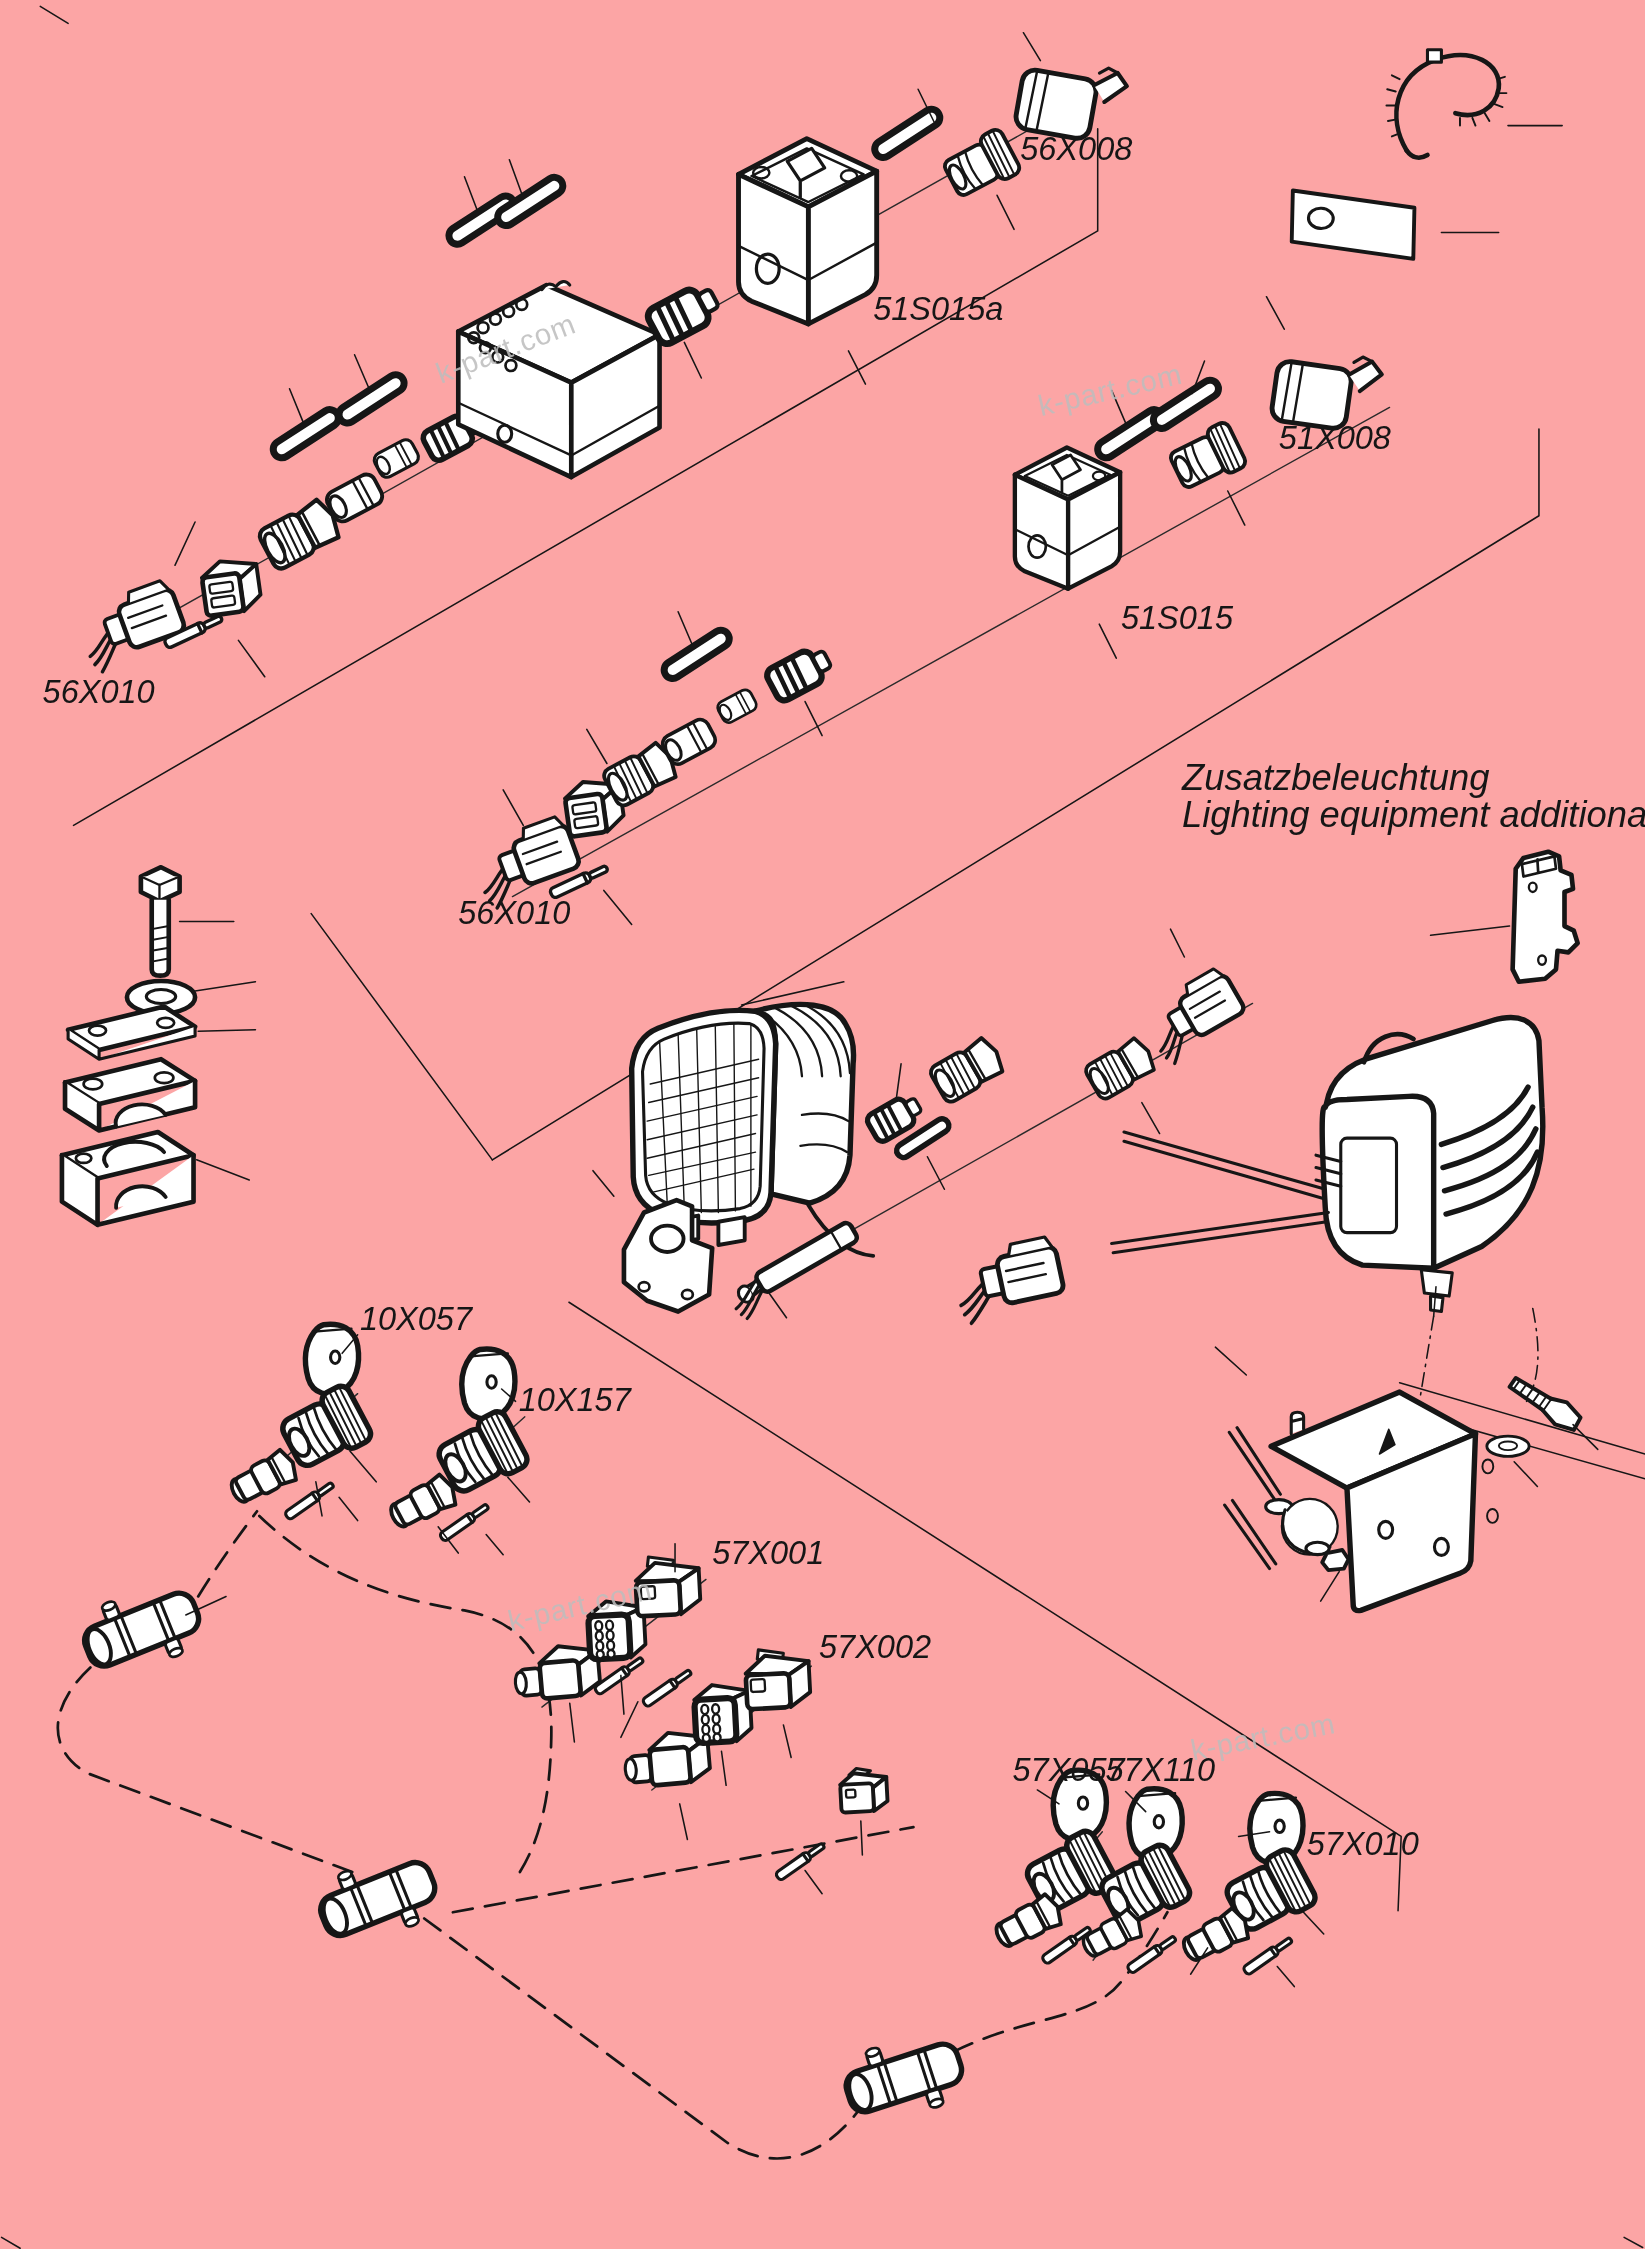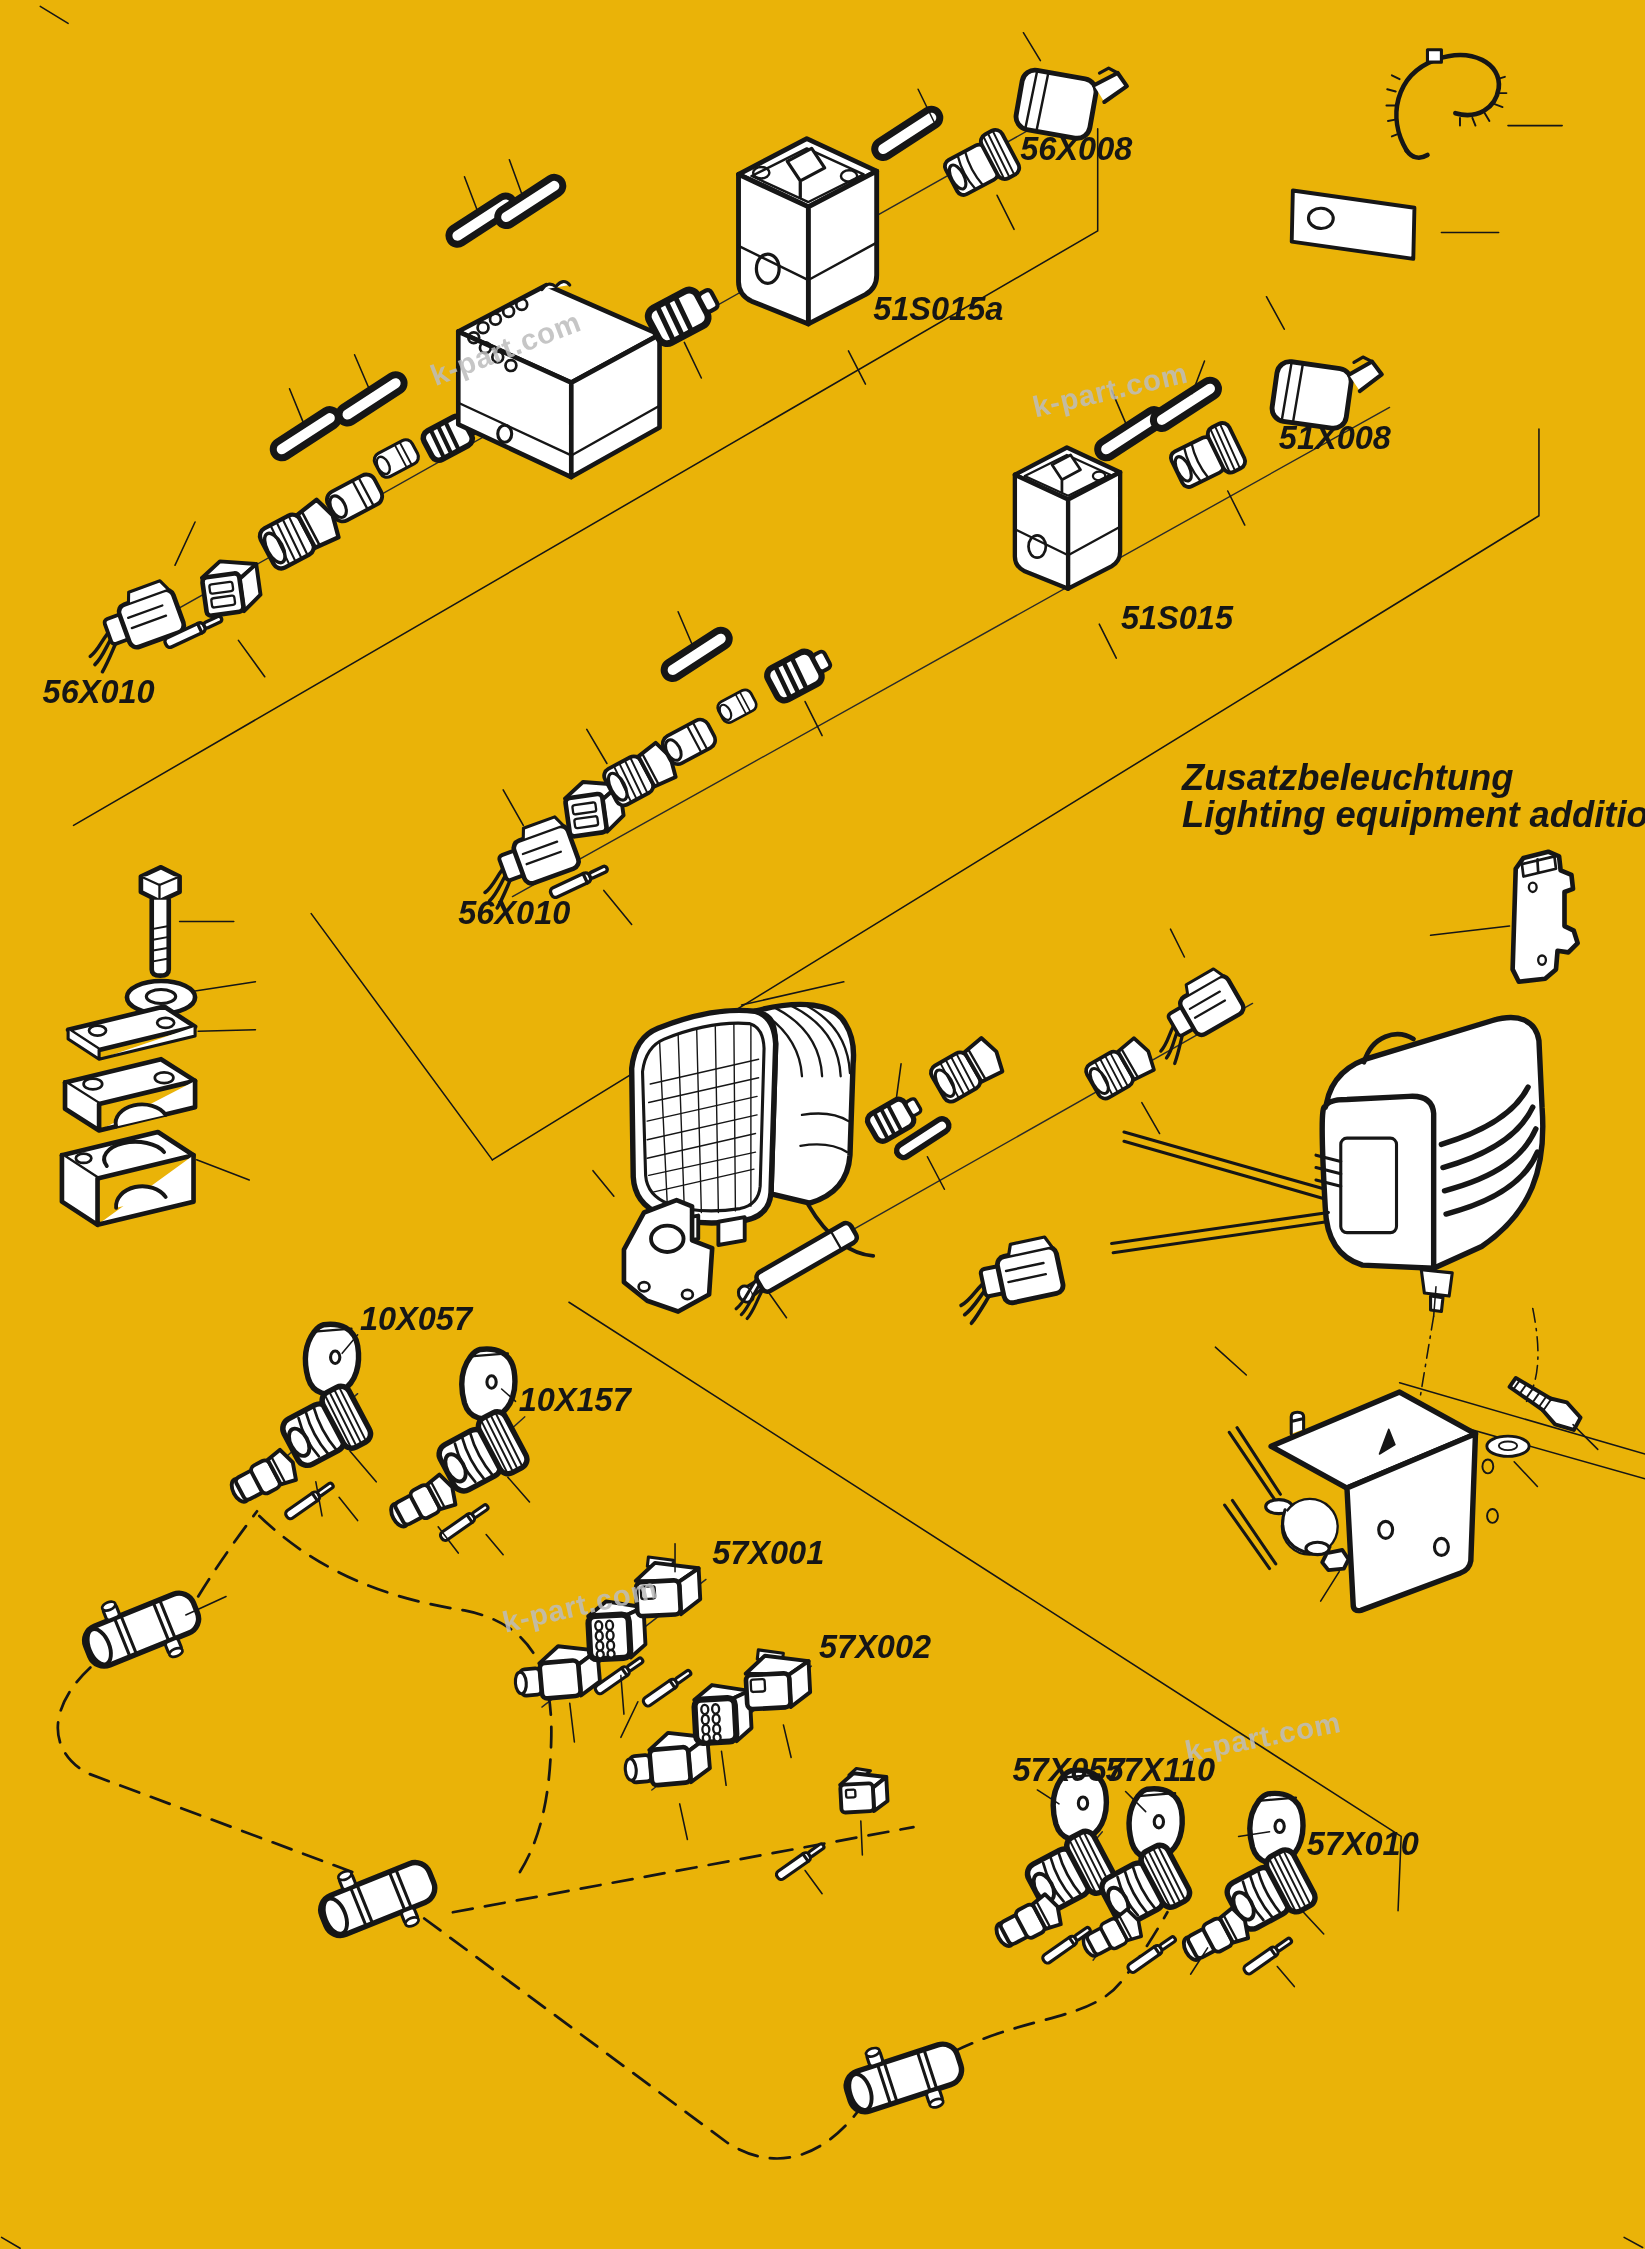--- a/index.html
+++ b/index.html
@@ -1,16 +1,16 @@
 <!DOCTYPE html>
 <html style="font-size:12.4px"><head>
 <meta charset="utf-8">
 <style>
   html,body{margin:0;padding:0;background:#ffffff;}
-  .page{position:relative;width:1645px;height:2250px;background:#eab308;overflow:hidden;font-weight:bold;}
+  .page{position:relative;width:1645px;height:2250px;background:#fca5a5;overflow:hidden;}
   svg{position:absolute;left:0;top:0;}
   text{font-family:"Liberation Sans","DejaVu Sans",sans-serif;}
   .plabel{font-size:42px;font-style:italic;fill:#161616;}
   .hdr{font-size:47px;font-style:italic;fill:#161616;}
   .wm{font-size:38px;fill:#bdbdbd;opacity:.85;letter-spacing:1px;}
 </style>
 </head>
 <body>
 
 <div class="page">

